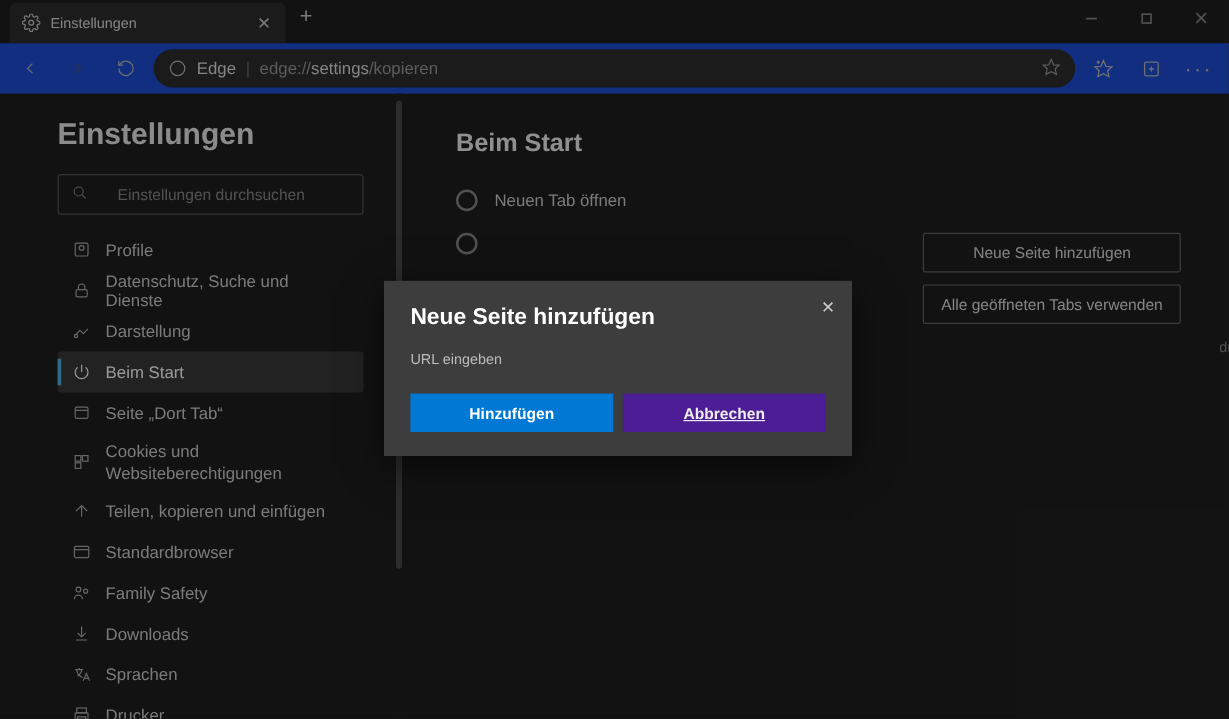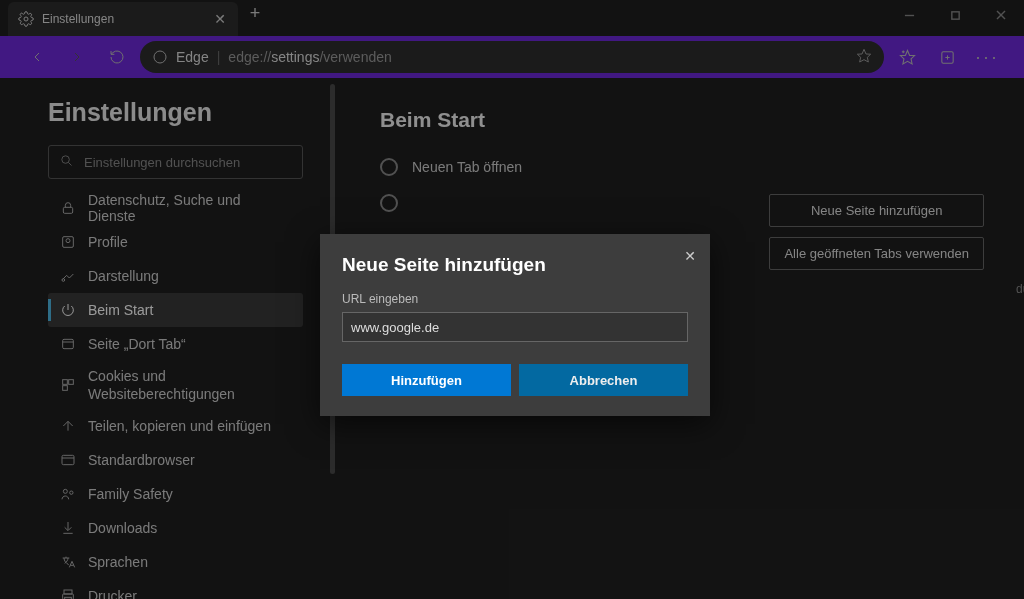--- a/index.html
+++ b/index.html
@@ -19,21 +19,21 @@
     border-radius: 6px 6px 0 0; margin-left: 8px; padding: 0 10px; margin-top: 2px;
     width: 230px; font-size: 12px; color: #ddd;
   }
   .tab .tab-icon { width: 16px; height: 16px; display:flex; align-items:center; justify-content:center; color:#ccc; }
   .tab .tab-title { flex: 1; margin-left: 8px; }
   .tab .tab-close { width: 16px; height: 16px; color:#ccc; display:flex; align-items:center; justify-content:center; font-size:14px;}
   .newtab { width: 34px; display:flex; align-items:center; justify-content:center; color:#ccc; margin-top:3px; font-size:18px;}
   .wincontrols { margin-left:auto; display:flex; height:30px; }
   .winbtn { width:46px; display:flex; align-items:center; justify-content:center; color:#888; font-size:12px;}
   
-  .toolbar { height: 42px; display:flex; align-items:center; padding:0 20px; gap:6px; background:#6d28d9;justify-content:center; }
+  .toolbar { height: 42px; display:flex; align-items:center; padding:0 8px; gap:6px; background:#1d4ed8;justify-content:center; }
   .navbtn { width:34px; height:34px; display:flex; align-items:center; justify-content:center; color:#bbb; border-radius:4px; }
   .navbtn.disabled { color:#555; }
   .navbtn svg { width:16px; height:16px; }
   .addressbar {
     flex:1; height:32px; background:#2e2e2e; border-radius:16px;
     display:flex; align-items:center; padding:0 12px; color:#bbb; font-size:14px; gap:8px;
   }
   .addressbar .edge-logo { width:16px; height:16px; display:flex; align-items:center; justify-content:center; }
   .addressbar .edge-label { color:#ddd; font-weight:500; }
   .addressbar .sep { color:#666; }
@@ -46,21 +46,21 @@
     padding:0 6px 0 12px; gap:8px; color:#ddd; font-size:12px;
   }
   .syncpill .avatar { width:20px; height:20px; border-radius:50%; background:#777; display:flex; align-items:center; justify-content:center; }
   .dots { width:34px; color:#bbb; text-align:center; font-size:18px; letter-spacing:2px;}
   
   .content { display:flex; height: calc(599px - 78px); position:relative; }
   .sidebar { width: 330px; padding: 20px 0 0 48px; overflow:hidden; }
   .sidebar h1 { font-size:25px; font-weight:600; margin-bottom:18px; }
   .searchbox {
     border:1px solid #555; border-radius:3px; height:34px; width:255px;
-    display:flex; align-items:center; padding:0 10px; color:#888; font-size:13px; gap:10px;
+    display:flex; align-items:center; padding:0 10px; color:#888; font-size:13px; gap:24px;
   }
   .navlist { margin-top:12px; }
   .navitem {
     height:34px; display:flex; align-items:center; gap:12px; padding:0 12px;
     font-size:14px; color:#ccc; border-radius:3px; width:255px;
   }
   .navitem.multiline { height:48px; }
   .navitem.active { background:#3a3a3a; color:#fff; position:relative;}
   .navitem.active::before { content:""; position:absolute; left:0; top:6px; bottom:6px; width:3px; background:#4db6e2; }
   .navitem .nicon { width:16px; height:16px; color:#aaa; display:flex; align-items:center; justify-content:center; flex-shrink:0;}
@@ -80,21 +80,21 @@
     position:absolute; left:320px; top:234px; width:390px; background:#3d3d3d;
     box-shadow:0 8px 30px rgba(0,0,0,0.6); padding:20px 22px 20px 22px;
   }
   .modal-title { font-size:19px; font-weight:600; color:#fff; margin-bottom:16px;}
   .modal-close { position:absolute; right:14px; top:14px; color:#ccc; font-size:14px;}
   .modal-label { font-size:12px; color:#bbb; margin-bottom:6px; }
   .modal-input { width:100%; height:30px; background:#333; border:1px solid #666; color:#ddd; padding:0 8px; font-size:13px;}
   .modal-buttons { display:flex; gap:8px; margin-top:22px; }
   .modal-buttons button { flex:1; height:32px; border:none; font-size:13px; font-weight:600;}
   .btn-primary { background:#0078d4; color:#fff; }
-  .btn-secondary { background:#0369a1; color:#eee; }
+  .btn-secondary { background:#4c1d95; color:#eee;text-decoration:underline; }
   svg { fill: none; stroke: currentColor; stroke-width: 1.5; }
 </style>
 </head>
 <body>
 
 <div class="titlebar">
   <div class="tab">
     <span class="tab-icon">
       <svg viewBox="0 0 24 24">
           <circle cx="12" cy="12" r="3"></circle>
@@ -144,21 +144,21 @@
     </div>
   <div class="addressbar">
     <span class="edge-logo">
         <svg viewBox="0 0 24 24">
           <circle cx="12" cy="12" r="9"></circle>
         </svg>
       </span>
     <span class="edge-label">Edge</span>
     <span class="sep">|</span>
     <span class="url">
-      <span>edge://</span><span class="bold">settings</span><span>/verwenden</span>
+      <span>edge://</span><span class="bold">settings</span><span>/kopieren</span>
     </span>
     <span class="star"><svg viewBox="0 0 24 24" width="16" height="16">
           <polygon points="12 2 15 9 22 9.3 17 14 18.5 21 12 17.5 5.5 21 7 14 2 9.3 9 9"></polygon>
         </svg></span>
   </div>
   <div class="toolbtn">
       <svg viewBox="0 0 24 24" width="17" height="17">
         <polygon points="12 2 15 9 22 9.3 17 14 18.5 21 12 17.5 5.5 21 7 14 2 9.3 9 9"></polygon>
         <line x1="4" y1="4" x2="8" y2="4"></line>
         <line x1="6" y1="2" x2="6" y2="6"></line>
@@ -181,34 +181,34 @@
       <span><svg viewBox="0 0 24 24" width="15" height="15">
             <circle cx="10.5" cy="10.5" r="6"></circle>
             <line x1="20" y1="20" x2="15" y2="15"></line>
           </svg></span>
       <span textcontent="Einstellungen durchsuchen">Einstellungen durchsuchen</span>
     </div>
     <div class="navlist">
       <div class="navitem">
           <span class="nicon">
             <svg viewBox="0 0 24 24">
+              <rect x="4" y="4" width="16" height="16" rx="2"></rect>
+              <circle cx="12" cy="10" r="3"></circle>
+            </svg>
+          </span>
+          <span>Profile</span>
+        </div>
+      <div class="navitem">
+          <span class="nicon">
+            <svg viewBox="0 0 24 24">
               <rect x="5" y="11" width="14" height="9" rx="2"></rect>
               <path d="M8 11V8a4 4 0 0 1 8 0v3"></path>
             </svg>
           </span>
           <span>Datenschutz, Suche und Dienste</span>
-        </div>
-      <div class="navitem">
-          <span class="nicon">
-            <svg viewBox="0 0 24 24">
-              <rect x="4" y="4" width="16" height="16" rx="2"></rect>
-              <circle cx="12" cy="10" r="3"></circle>
-            </svg>
-          </span>
-          <span>Profile</span>
         </div>
       <div class="navitem">
           <span class="nicon">
             <svg viewBox="0 0 24 24">
               <path d="M4 17l6-6 4 4 6-6"></path>
               <circle cx="5" cy="18" r="2"></circle>
             </svg>
           </span>
           <span>Darstellung</span>
         </div>
@@ -319,18 +319,17 @@
       <button class="page-btn">Alle geöffneten Tabs verwenden</button>
     </div>
   </div>
 </div>
 
 <div class="overlay"></div>
 <div class="modal">
   <div class="modal-close">✕</div>
   <div class="modal-title">Neue Seite hinzufügen</div>
   <div class="modal-label">URL eingeben</div>
-  <input class="modal-input" value="www.google.de" style="">
   <div class="modal-buttons">
     <button class="btn-primary">Hinzufügen</button>
     <button class="btn-secondary">Abbrechen</button>
   </div>
 </div>
 
 </body></html>

